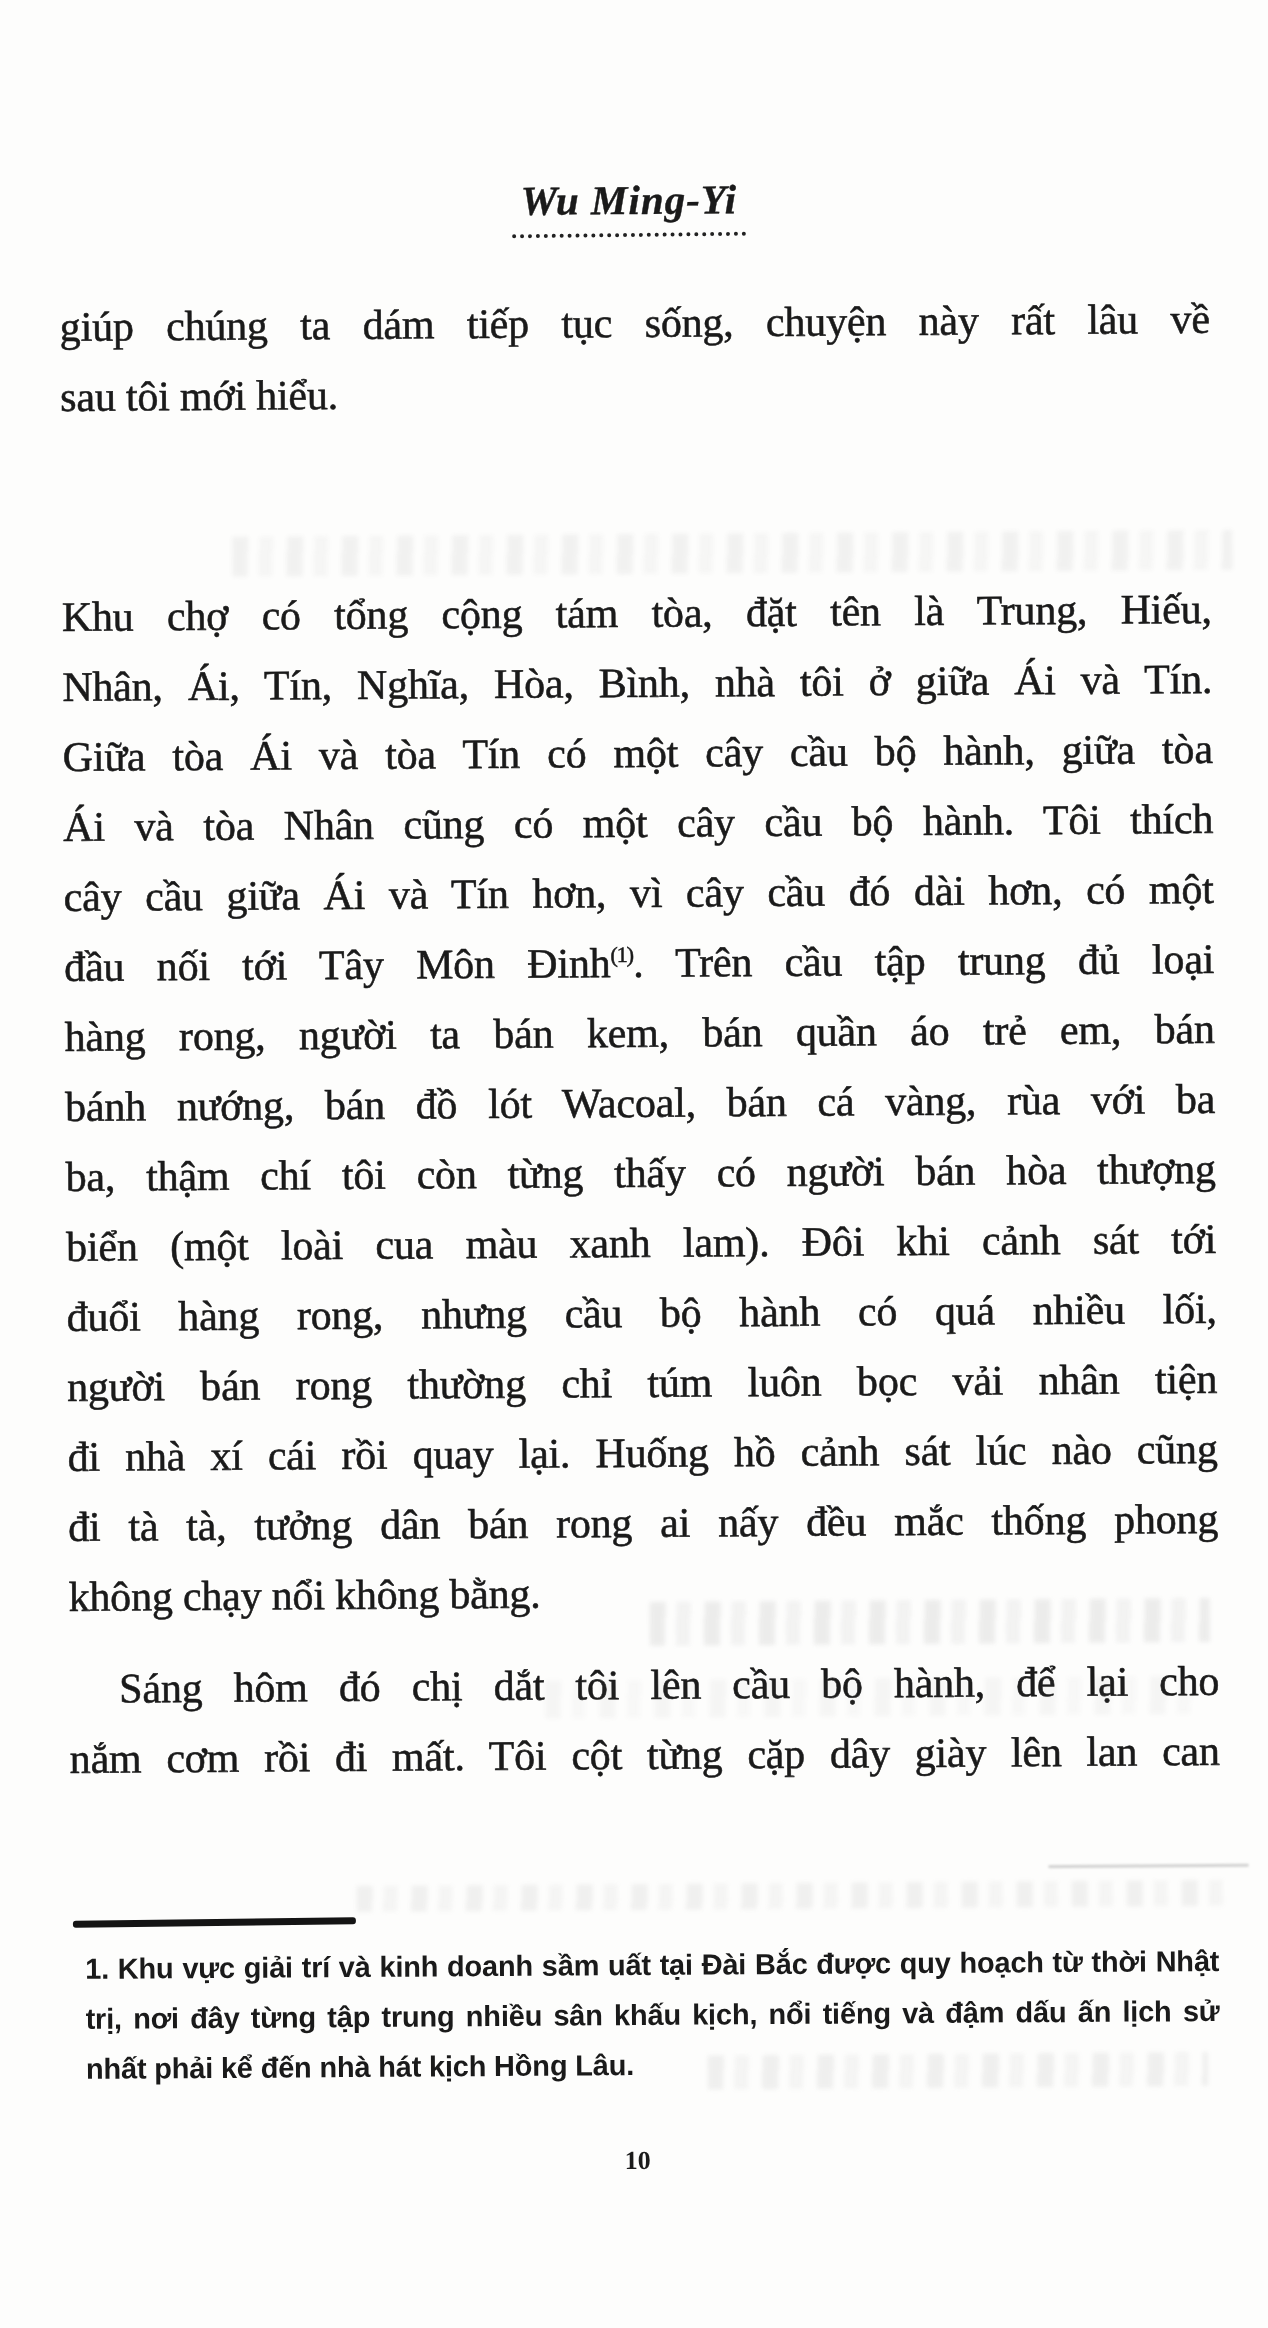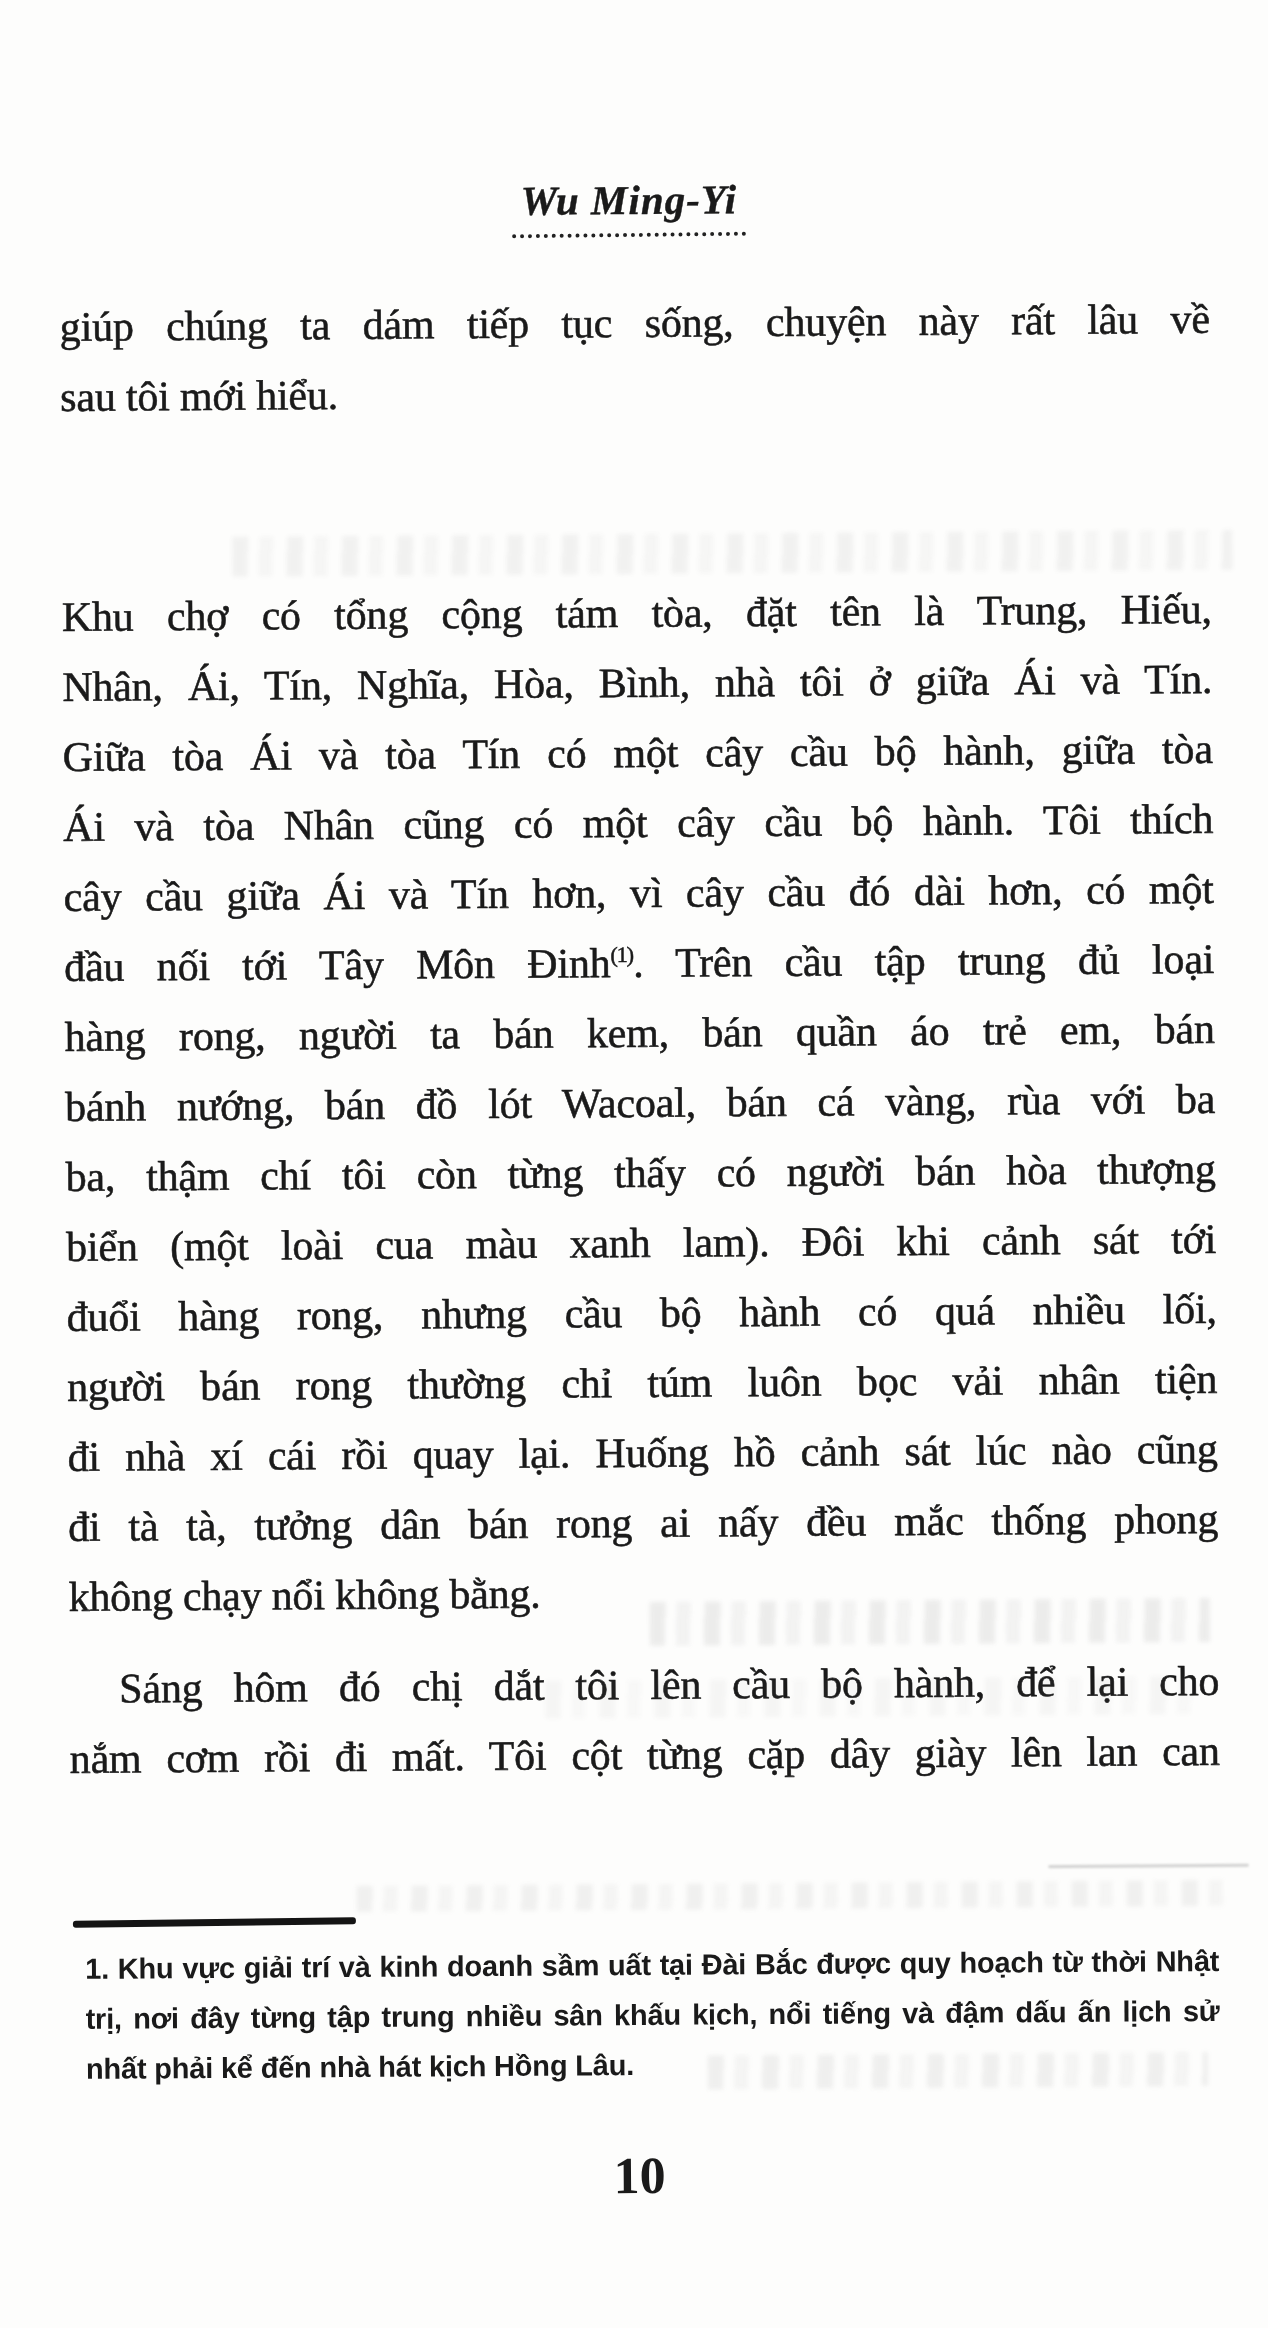--- a/index.html
+++ b/index.html
@@ -85,23 +85,23 @@
     font-family:"Liberation Sans","DejaVu Sans",sans-serif;
     font-weight:bold;
     font-size:29px;
     letter-spacing:-0.2px;
   }
   .footnote .line{height:50px;line-height:50px;}
 
   
   .page-number{
     position:absolute;
-    top:2146px;left:597px;width:60px;
-    text-align:right;
-    font-size:52px;
+    top:2146px;left:616px;width:60px;
+    text-align:left;
+    font-size:26px;
     font-weight:bold;
   }
 
   
   .ghost{
     position:absolute;
     filter:blur(2px);
     pointer-events:none;
   }
   .g-dashes{

